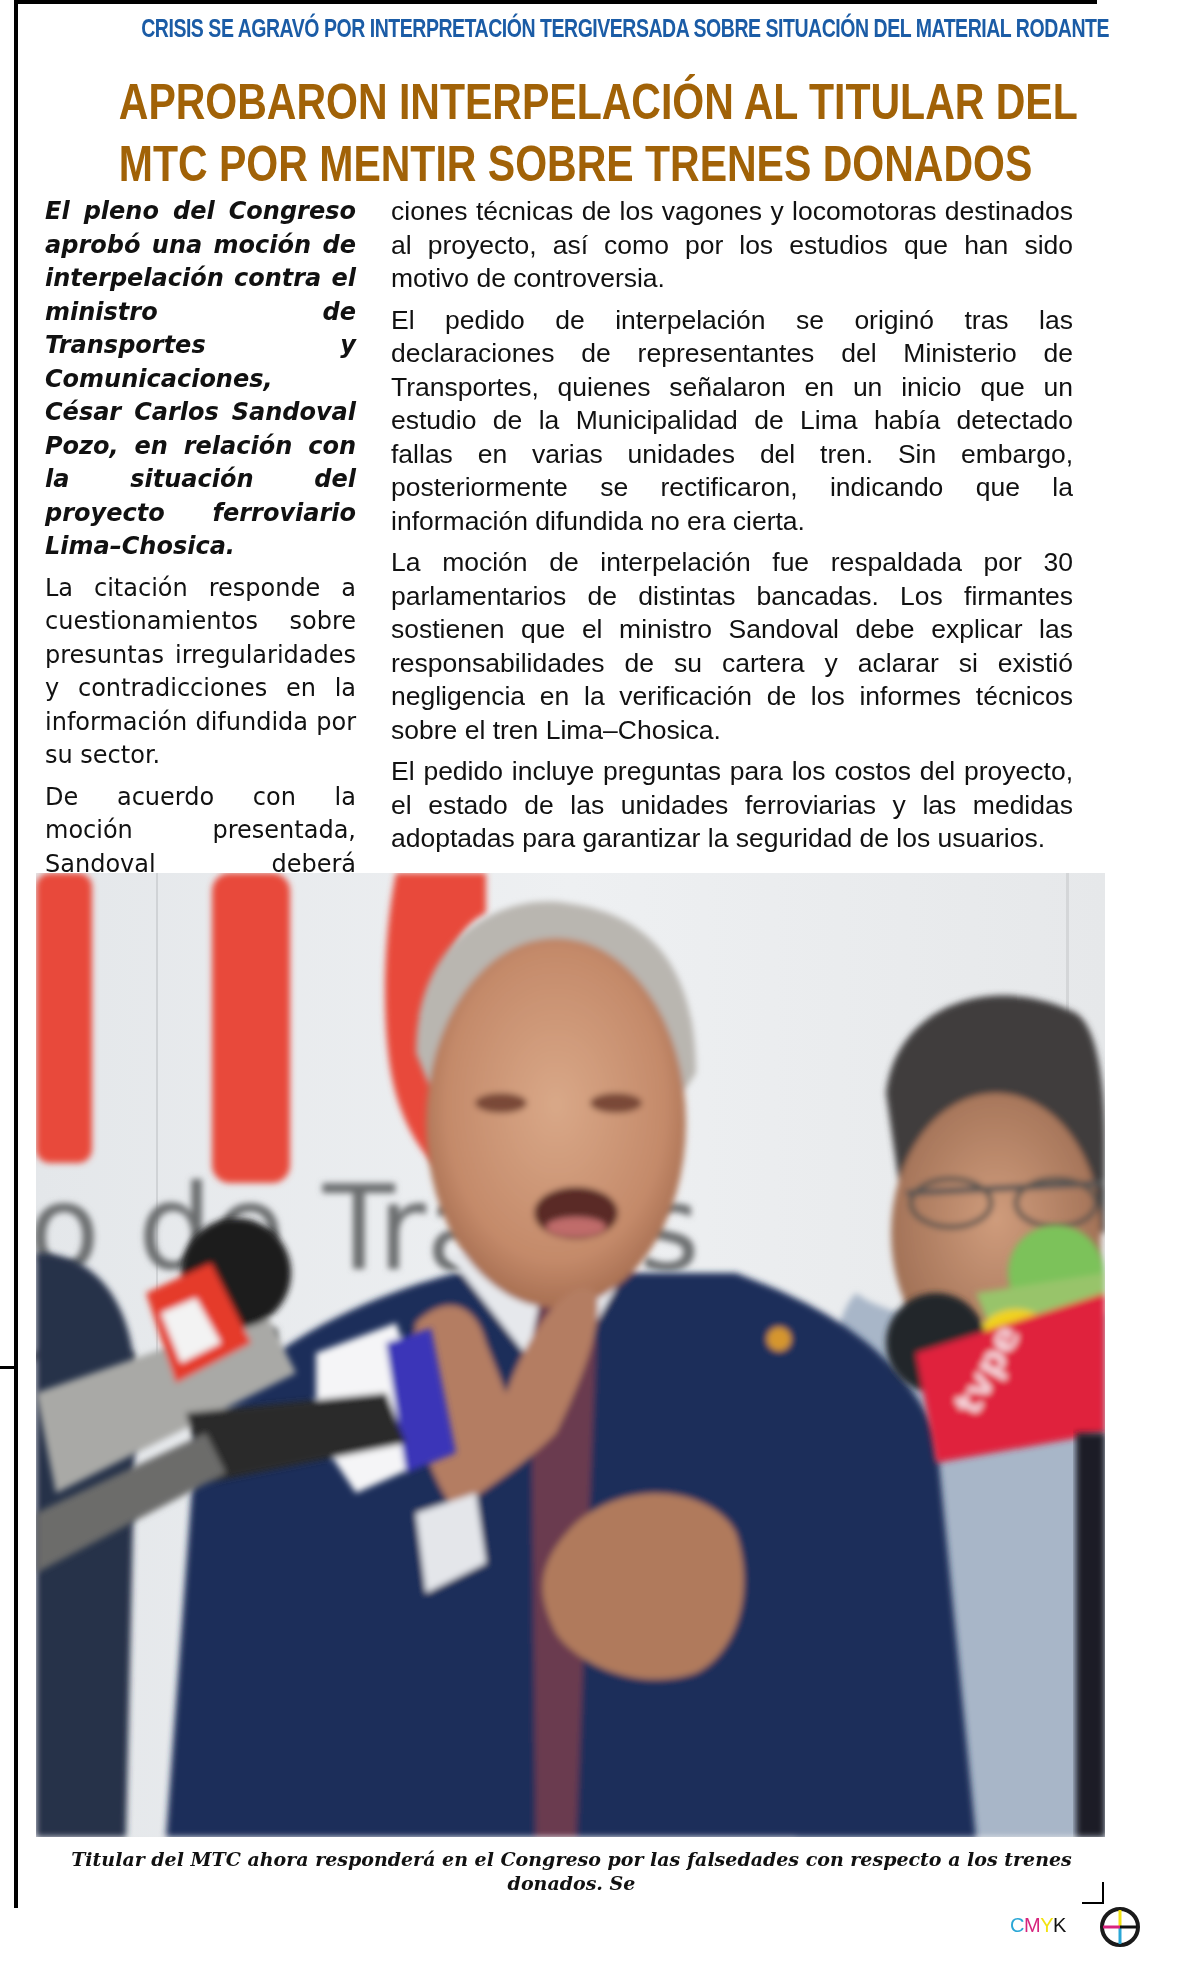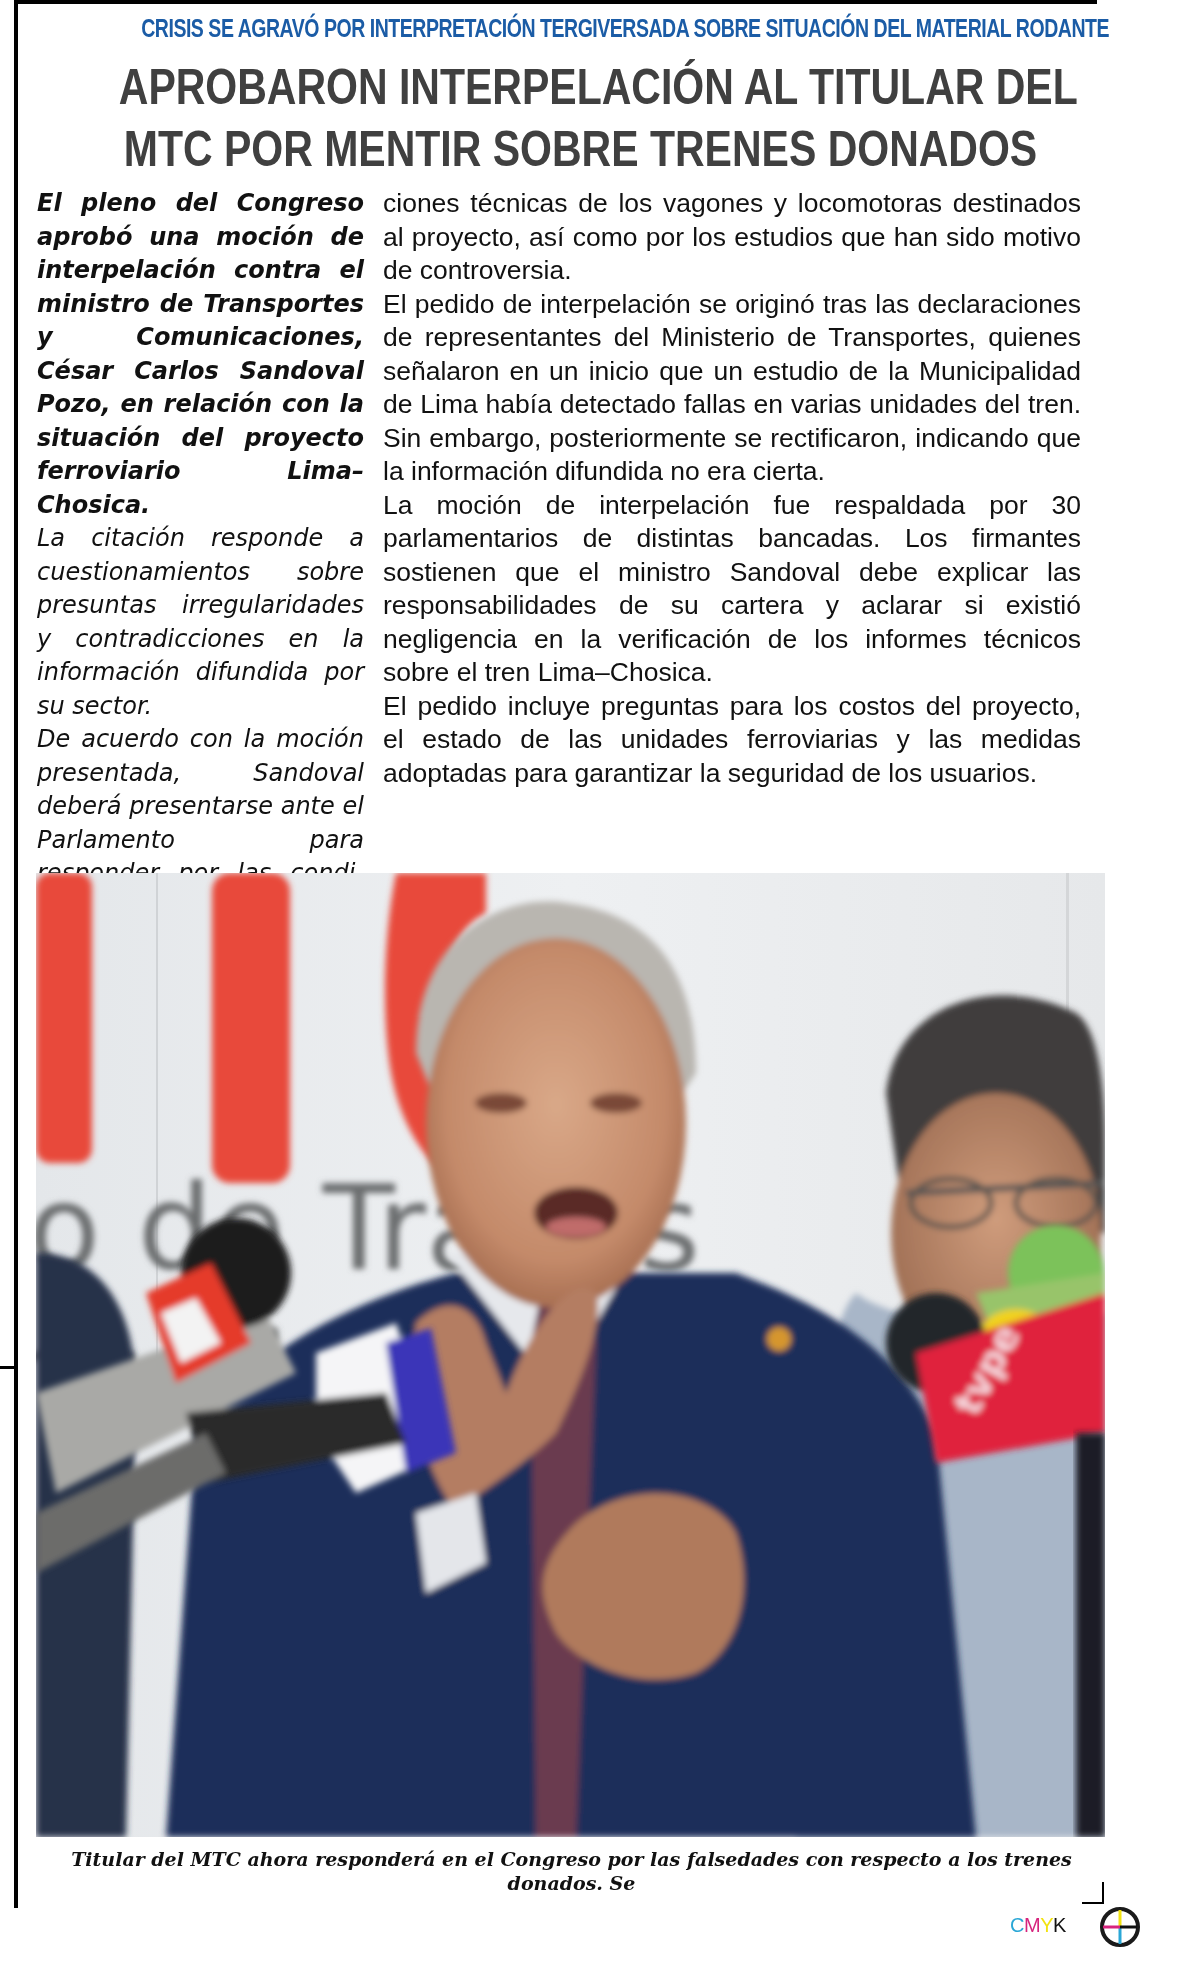--- a/index.html
+++ b/index.html
@@ -2,27 +2,27 @@
 <html><head>
 <meta charset="utf-8">
 <style>
   html, body { margin: 0; padding: 0; background: #ffffff; }
   body { width: 1183px; height: 1973px; position: relative; overflow: hidden; font-family: "Liberation Sans", sans-serif; color: #111; }
   .border-top { position: absolute; left: 14px; top: 0; width: 1083px; height: 4px; background: #000; }
   .border-left { position: absolute; left: 14px; top: 0; width: 4px; height: 1908px; background: #000; }
   .border-tick { position: absolute; left: 0; top: 1366px; width: 16px; height: 3px; background: #000; }
 
   .kicker { position: absolute; left: 18px; top: 14px; width: 1120px; text-align: center; font-family: "Liberation Sans", sans-serif; font-weight: bold; font-size: 25px; letter-spacing: -0.6px; transform: scaleX(0.78); transform-origin: center; color: #1b5ca6; white-space: nowrap; }
-  .headline { position: absolute; left: 18px; top: 56px; width: 1120px; text-align: right; font-family: "Liberation Sans", sans-serif; font-weight: bold; font-size: 50px; line-height: 62px; color: #404040; }
+  .headline { position: absolute; left: 18px; top: 71px; width: 1120px; text-align: left; font-family: "Liberation Sans", sans-serif; font-weight: bold; font-size: 50px; line-height: 62px; color: #a16207; }
   .headline .hl { display: block; white-space: nowrap; transform: scaleX(0.82); transform-origin: center; }
 
   .col { position: absolute; font-size: 26.5px; line-height: 33.5px; text-align: justify; color: #111; }
-  .col p { margin: 0; }
+  .col p { margin: 8px; }
   .col-left { left: 37px; top: 187px; width: 327px; font-family: "DejaVu Sans", sans-serif; font-size: 24px; }
-  .col-left p { text-align-last: left; font-style: italic; }
+  .col-left p { text-align-last: left; }
   .col-left .lead { font-style: italic; font-weight: bold; }
   .col-right { left: 383px; top: 187px; width: 698px; font-family: "Liberation Sans", sans-serif; font-size: 26.5px; }
 
   .photo { position: absolute; left: 36px; top: 873px; width: 1069px; height: 964px; overflow: hidden; background: #e9ecef; }
   .caption { position: absolute; left: 30px; top: 1847px; width: 1083px; text-align: center; font-family: "DejaVu Serif", serif; font-style: italic; font-weight: bold; font-size: 19px; line-height: 24px; color: #111; }
 
   .crop-v { position: absolute; left: 1102px; top: 1882px; width: 2px; height: 22px; background: #000; }
   .crop-h { position: absolute; left: 1082px; top: 1902px; width: 22px; height: 2px; background: #000; }
   .cmyk { position: absolute; left: 1010px; top: 1914px; font-family: "Liberation Sans", sans-serif; font-size: 20px; letter-spacing: -0.5px; }
   .reg { position: absolute; left: 1099px; top: 1906px; width: 42px; height: 42px; }

